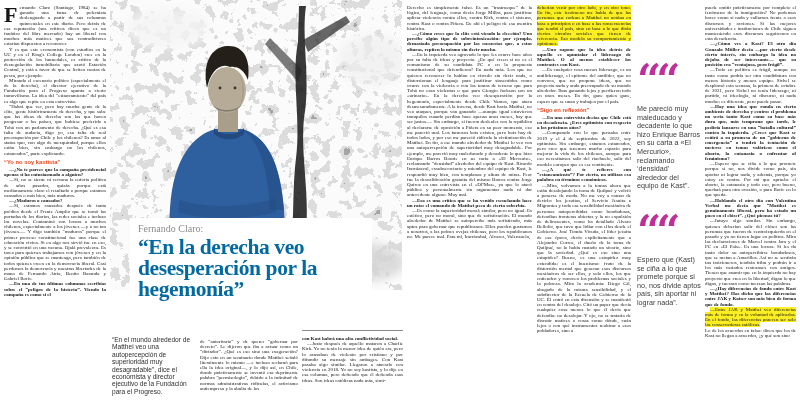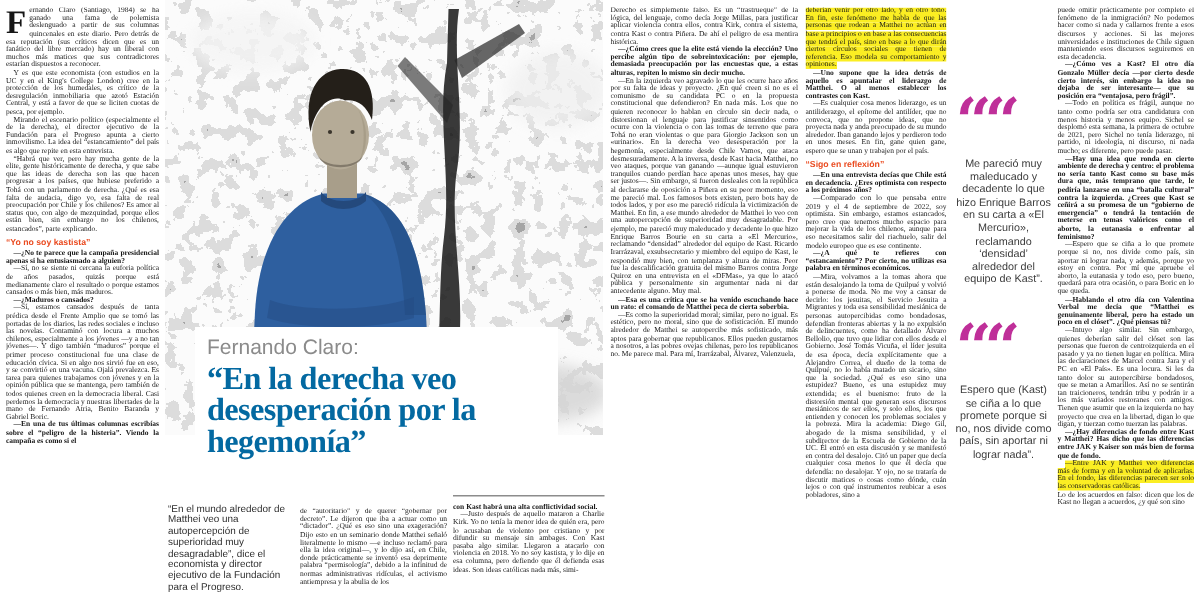--- a/index.html
+++ b/index.html
@@ -16,30 +16,30 @@
   mark{background:var(--yellow);color:inherit;padding:0;}
   #col1{left:4px;top:5px;width:102px;height:392px;}
   #col3{left:200px;top:339px;width:98px;height:58px;}
   #col4{left:302px;top:336px;width:101px;height:61px;}
   #col5{left:407px;top:5px;width:125px;height:392px;}
   #col6{left:537px;top:5px;width:94px;height:392px;}
   #col7{left:705px;top:5px;width:91px;height:392px;}
   #photo{position:absolute;left:110px;top:0;width:292px;height:290px;background:#9a9a9a;}
   #rule4{position:absolute;left:302px;top:330px;width:101px;height:1px;background:#8c8c8c;}
   #hbox{position:absolute;left:130px;top:218px;width:230px;background:#fff;padding:5px 4px 4px 8px;}
-  #kicker{font-family:Liberation Sans, sans-serif;font-size:14px;color:#8b8b8b;margin-bottom:3px;}
+  #kicker{font-family:Liberation Serif, serif;font-size:10px;color:#8b8b8b;margin-bottom:3px;}
   #headline{margin:0;font-family:"Liberation Serif",serif;font-weight:bold;font-size:21.5px;
             line-height:21px;letter-spacing:-0.4px;color:#0369a1;}
   #caption{position:absolute;left:112px;top:336px;width:85px;font-family:"Liberation Sans",sans-serif;
            font-size:6.6px;line-height:7.4px;color:#2e2e2e;text-align:left;}
   #pqcol{position:absolute;left:637px;top:66px;width:64px;}
   .pqmark{font-family:"DejaVu Serif",serif;font-weight:bold;font-size:42px;line-height:30px;
           height:30px;color:var(--magenta);letter-spacing:-5px;}
   .pqtext{font-family:"Liberation Sans",sans-serif;font-size:7.2px;line-height:8.6px;
-          color:#3c3c3c;margin-top:9px;text-align:center;}
+          color:#3c3c3c;margin-top:9px;}
   .pq2{margin-top:26px;}
 </style>
 </head>
 <body>
 
 <div id="spread">
 
   <div class="col" id="col1">
       <p class="t-lead"><span class="dc">F</span>ernando Claro (Santiago, 1984) se ha ganado una fama de polemista deslenguado a partir de sus columnas quincenales en este diario. Pero detrás de esa reputación (sus críticos dicen que es un fanático del libre mercado) hay un liberal con muchos más matices que sus contradictores estarían dispuestos a reconocer.</p>
       <p class="t-p">Y es que este economista (con estudios en la UC y en el King's College London) cree en la protección de los humedales, es crítico de la desregulación inmobiliaria que azotó Estación Central, y está a favor de que se liciten cuotas de pesca, por ejemplo.</p>
@@ -127,21 +127,21 @@
       <p class="t-a">—Mira, volvamos a la tomas ahora que están desalojando la toma de Quilpué y volvió a ponerse de moda. No me voy a cansar de decirlo: los jesuitas, el Servicio Jesuita a Migrantes y toda esa sensibilidad mesiánica de personas autopercibidas como bondadosas, defendían fronteras abiertas y la no expulsión de delincuentes, como ha detallado Álvaro Bellolio, que tuvo que lidiar con ellos desde el Gobierno. José Tomás Vicuña, el líder jesuita de esa época, decía explícitamente que a Alejandro Correa, el dueño de la toma de Quilpué, no lo había matado un sicario, sino que la sociedad. ¿Qué es eso sino una estupidez? Bueno, es una estupidez muy extendida; es el buenismo: fruto de la distorsión mental que generan esos discursos mesiánicos de ser ellos, y solo ellos, los que entienden y conocen los problemas sociales y la pobreza. Mira la academia: Diego Gil, abogado de la misma sensibilidad, y el subdirector de la Escuela de Gobierno de la UC. Él entró en esta discusión y se manifestó en contra del desalojo. Citó un paper que decía cualquier cosa menos lo que él decía que defendía: no desalojar. Y ojo, no se trataría de discutir matices o cosas como dónde, cuán lejos o con qué instrumentos reubicar a esos pobladores, sino a</p>
     </div>
 
   <div id="pqcol">
     <div class="pq pq1">
       <div class="pqmark">““</div>
       <div class="pqtext">Me pareció muy maleducado y decadente lo que hizo Enrique Barros en su carta a «El Mercurio», reclamando ‘densidad’ alrededor del equipo de Kast”.</div>
     </div>
     <div class="pq pq2">
       <div class="pqmark">““</div>
-      <div class="pqtext">Espero que (Kast) se ciña a lo que promete porque si no, nos divide como país, sin aportar ni lograr nada”.</div>
+      <div class="pqtext">Espero que (Kast) se ciña a lo que promete porque si no, nos divide aptos país, sin aportar ni lograr nada”.</div>
     </div>
   </div>
 
   <div class="col" id="col7">
       <p class="t-cont">puede omitir prácticamente por completo el fenómeno de la inmigración? No podemos hacer como si nada y callarnos frente a esos discursos y acciones. Si las mejores universidades e instituciones de Chile siguen manteniendo esos discursos seguiremos en esta decadencia.</p>
       <p class="t-q">—¿Cómo ves a Kast? El otro día Gonzalo Müller decía —por cierto desde cierto interés, sin embargo la idea no dejaba de ser interesante— que su posición era “ventajosa, pero frágil”.</p>
       <p class="t-a">—Todo en política es frágil, aunque no tanto como podría ser otra candidatura con menos historia y menos equipo. Sichel se desplomó esta semana, la primera de octubre de 2021, pero Sichel no tenía liderazgo, ni partido, ni ideología, ni discurso, ni nada mucho; es diferente, pero puede pasar.</p>
       <p class="t-q">—Hay una idea que ronda en cierto ambiente de derecha y centro: el problema no sería tanto Kast como su base más dura que, más temprano que tarde, le pediría lanzarse en una “batalla cultural” contra la izquierda. ¿Crees que Kast se ceñirá a su promesa de un “gobierno de emergencia” o tendrá la tentación de meterse en temas valóricos como el aborto, la eutanasia o enfrentar al feminismo?</p>
       <p class="t-a">—Espero que se ciña a lo que promete porque si no, nos divide como país, sin aportar ni lograr nada, y además, porque yo estoy en contra. Por mí que apruebe el aborto, la eutanasia y todo eso, pero bueno, quedará para otra ocasión, o para Boric en lo que queda.</p>
       <p class="t-q">—Hablando el otro día con Valentina Verbal me decía que “Matthei es genuinamente liberal, pero ha estado un poco en el clóset”. ¿Qué piensas tú?</p>

